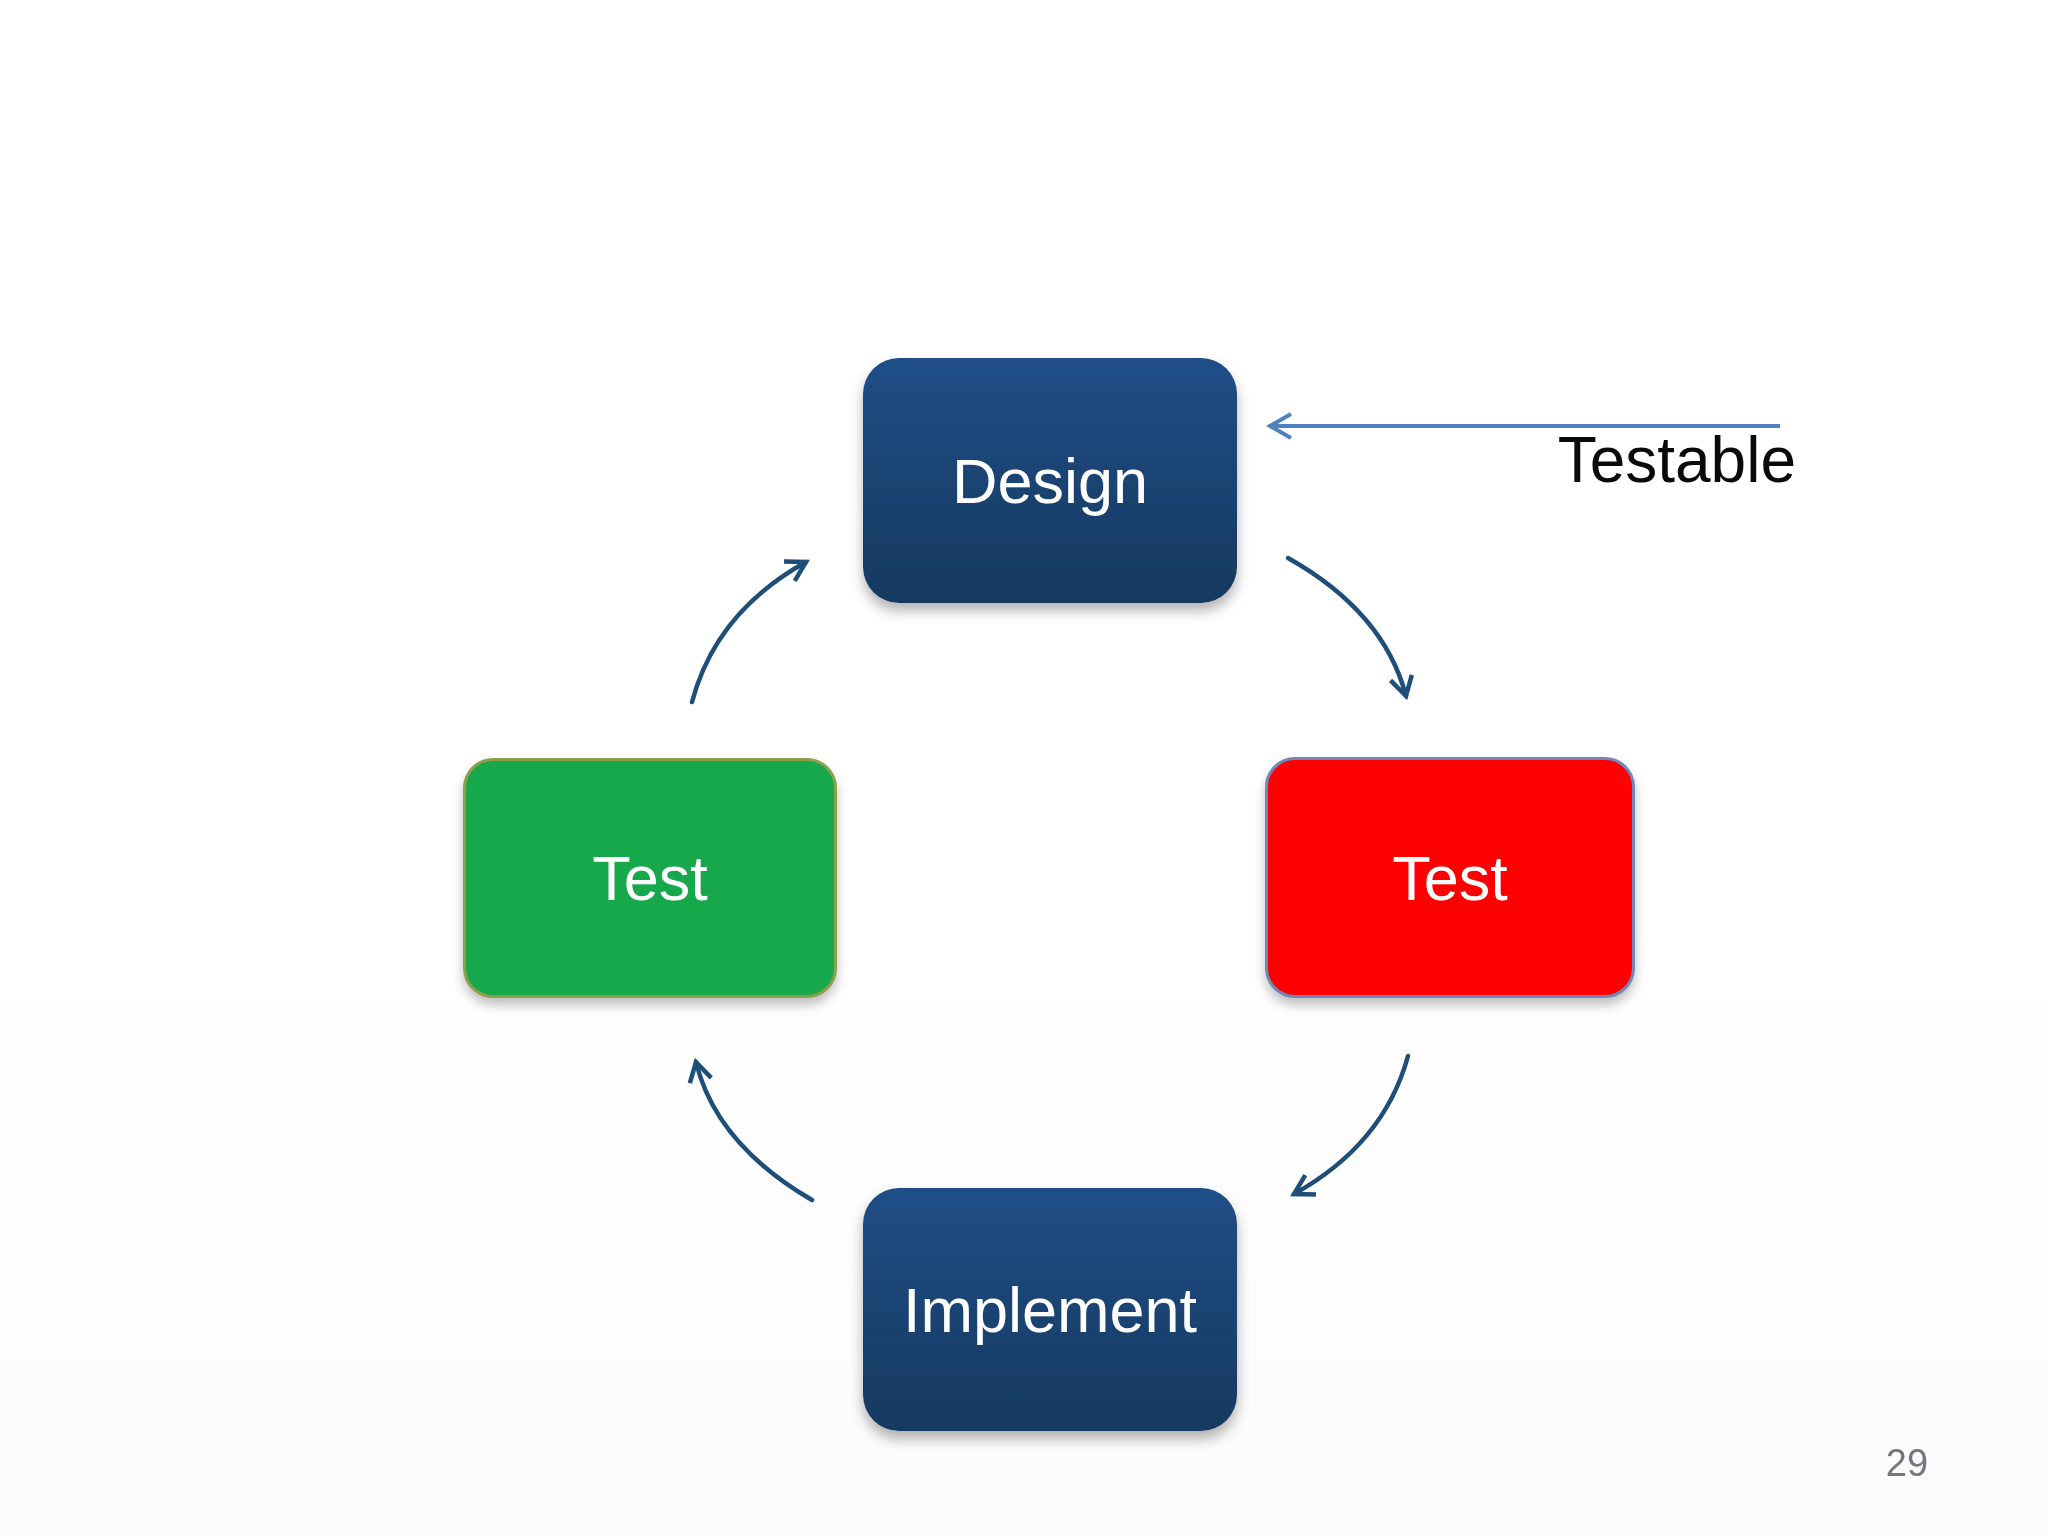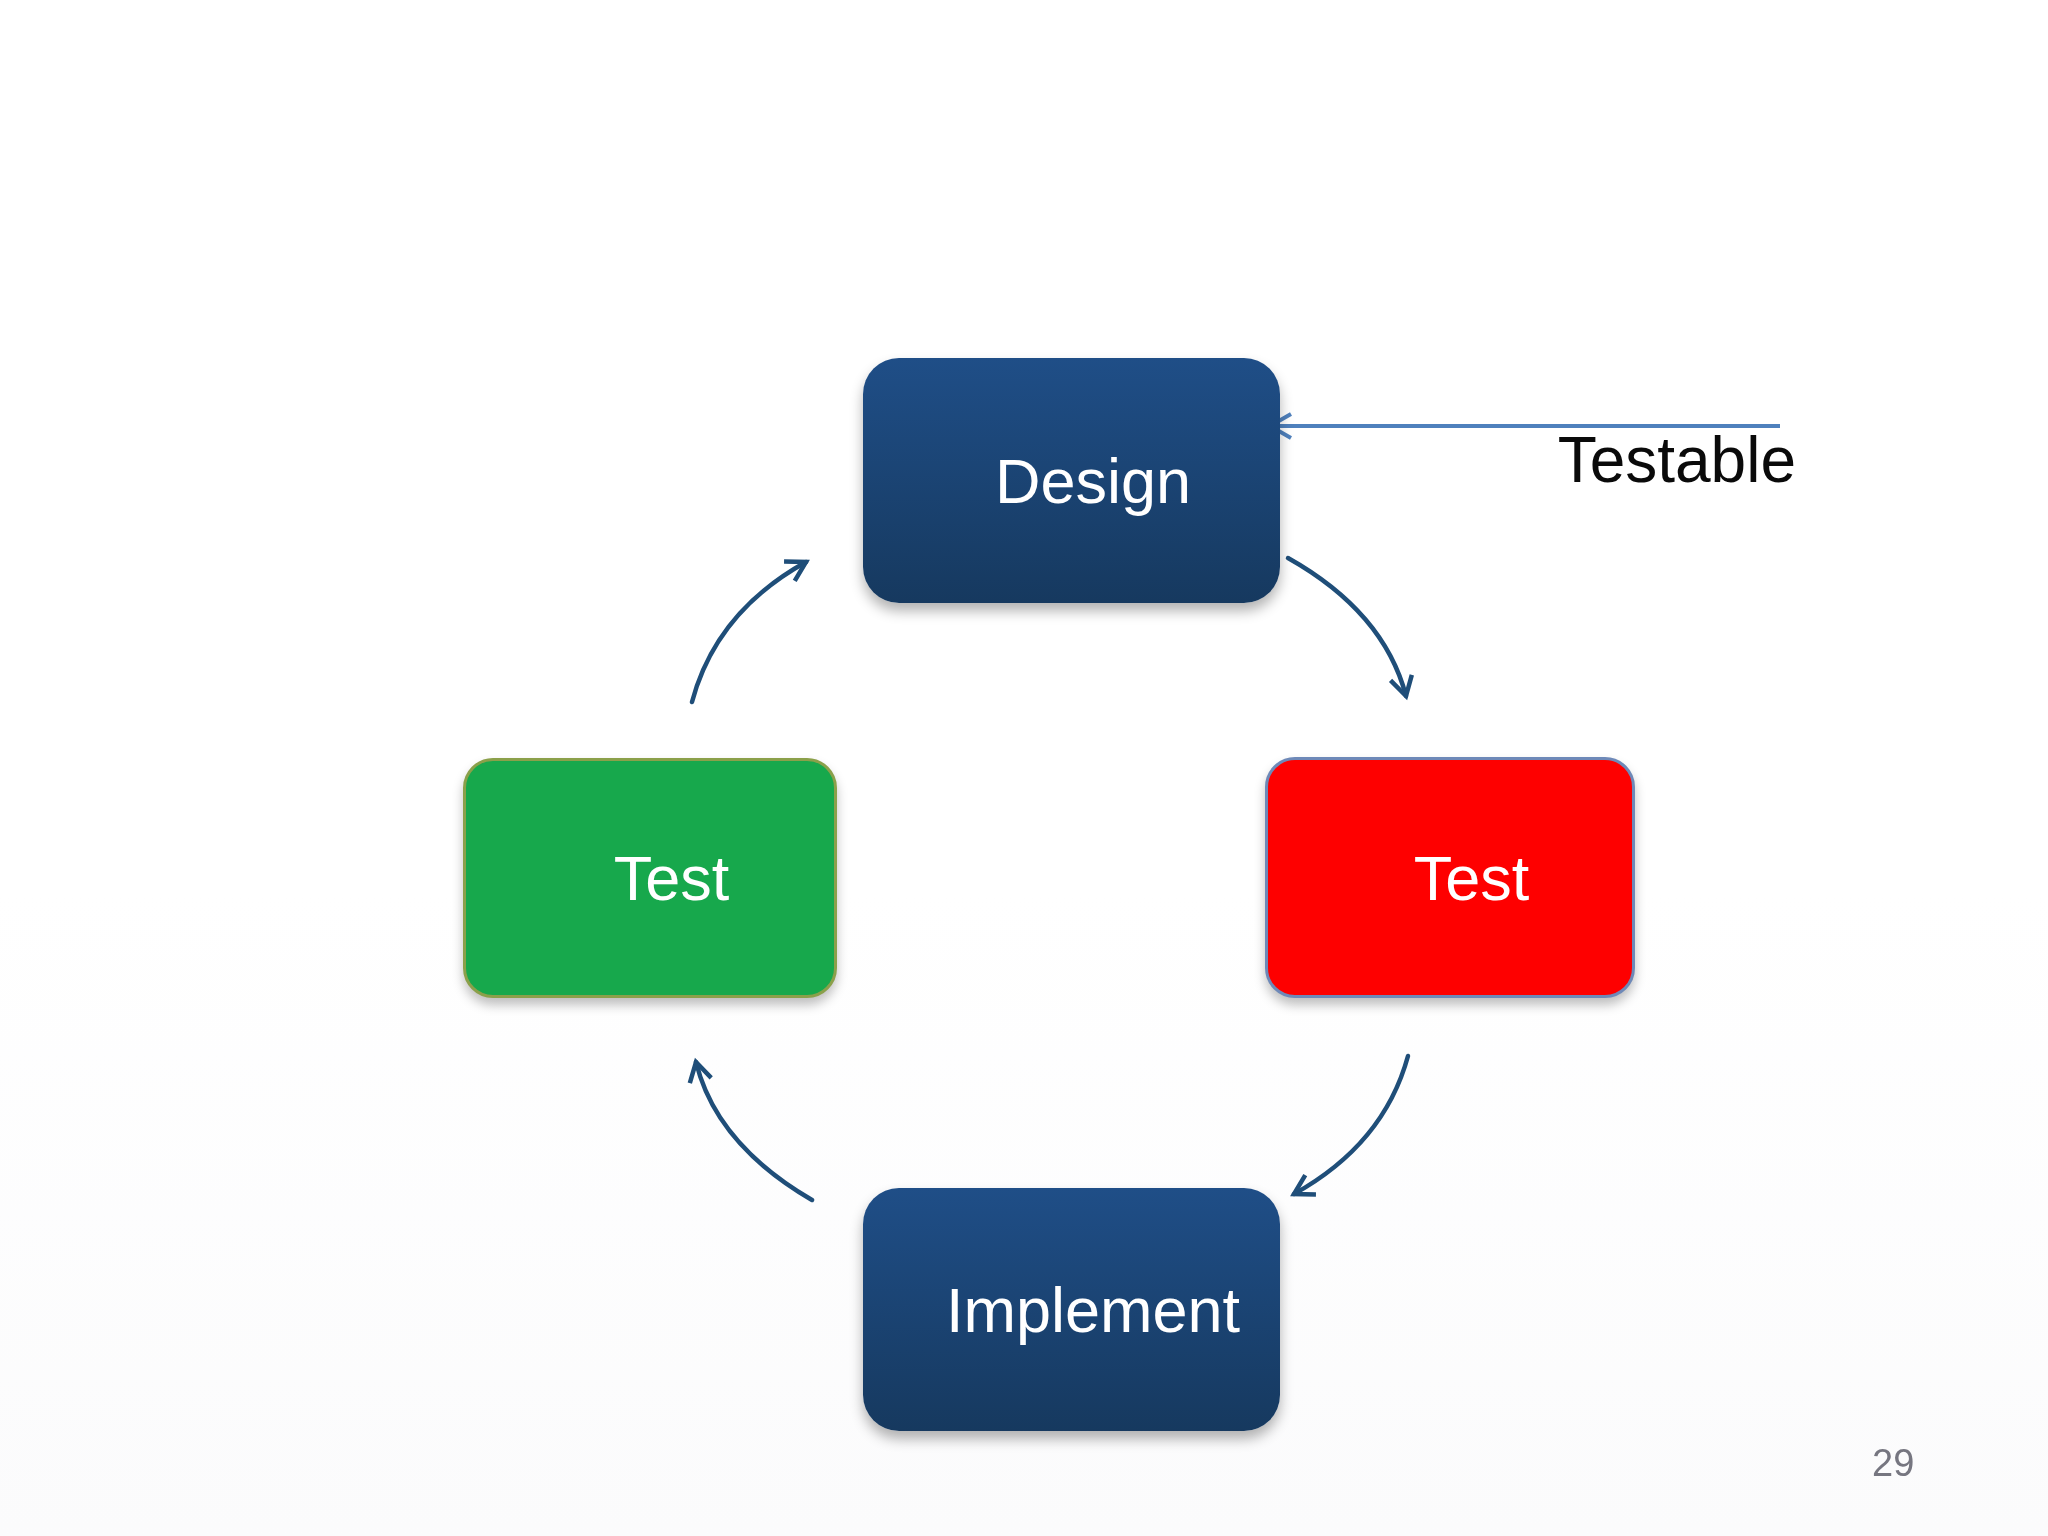--- a/index.html
+++ b/index.html
@@ -51,21 +51,20 @@
   .head-steel { stroke: var(--c-annotation-arrow, #4F81BD); fill: none; }
   .node {
     position: absolute;
     display: flex;
     align-items: center;
     justify-content: center;
     color: var(--c-node-label, #ffffff);
     font-size: 63px;
     font-weight: 300;
     white-space: nowrap;
-    padding-left: 43px;
   }
   .node-design {
     left: 863px; top: 358px; width: 374px; height: 245px;
     border-radius: 36px;
     background: linear-gradient(180deg, var(--c-node-blue-top, #1F4E87), var(--c-node-blue-bottom, #16395F));
     box-shadow: 0 8px 13px rgba(0,0,0,0.30);
   }
   .node-implement {
     left: 863px; top: 1160px; width: 374px; height: 243px;
     border-radius: 36px;
@@ -98,21 +97,21 @@
     font-size: 64px;
     font-weight: 300;
     color: var(--c-title, #0a0a0a);
     white-space: nowrap;
   }
   .page-number {
     position: absolute;
     left: 1872px;
     top: 1442px;
     width: 70px;
-    text-align: left;
+    text-align: center;
     font-size: 38px;
     color: var(--c-page-number, #767680);
   }
 </style>
 </head>
 <body>
 
 <div class="slide">
 
 

